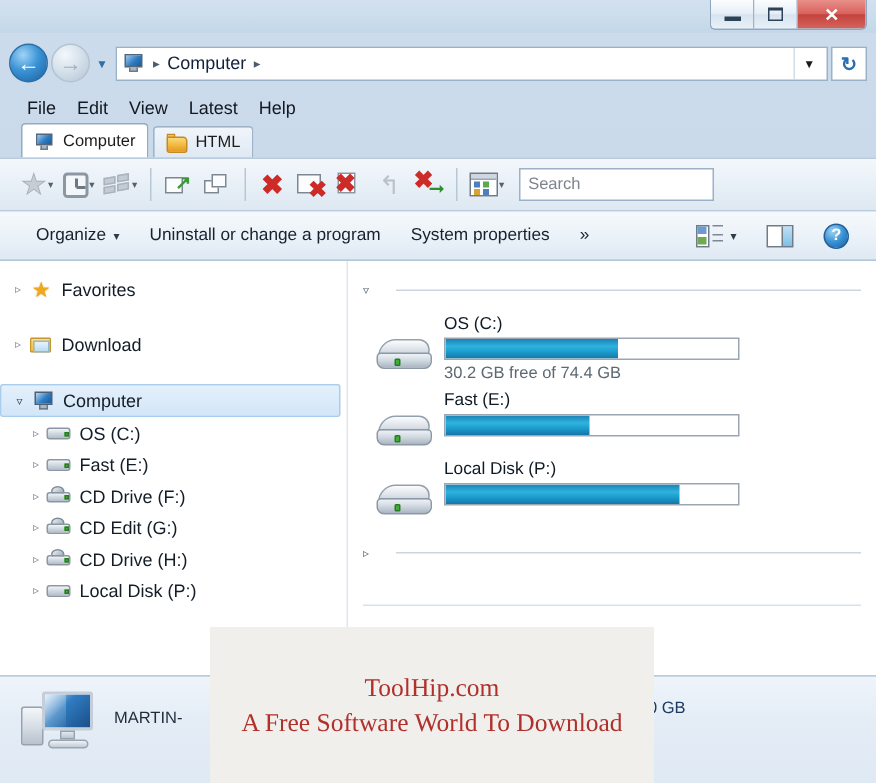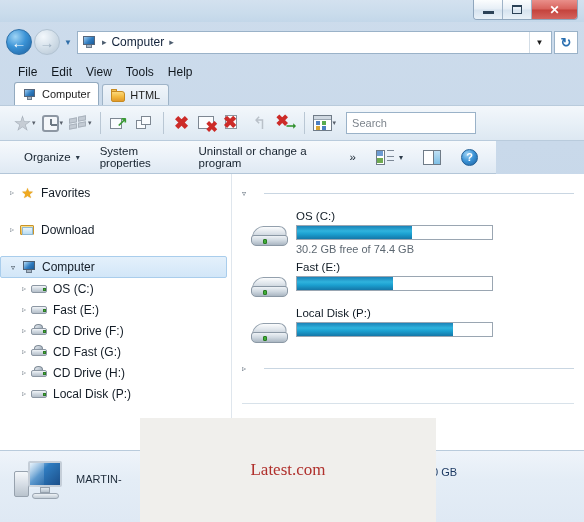--- a/index.html
+++ b/index.html
@@ -251,21 +251,21 @@
 
   .searchbox {
     margin-left: 6px; width: 130px; height: 22px;
     border: 1px solid #9ab2c8; background: #ffffff;
     display: flex; align-items: center; padding: 0 5px;
     font-size: 11px; color: #7d848c;
   }
 
   
   .cmdbar {
-    position: absolute; left: 0; top: 141px; width: 496px; height: 33px;
+    position: absolute; left: 0; top: 141px; width: 584px; height: 33px;
     background: linear-gradient(180deg, #f6f9fc 0%, #eaf1f8 55%, #dfe9f3 100%);
     border-bottom: 1px solid #b3c6d8;
     display: flex; align-items: center; padding: 0 8px 0 14px;
   }
   .cmditem {
     font-size: 11.5px; color: #16222e; padding: 0 10px;
     display: flex; align-items: center; gap: 5px; height: 24px;
   }
   .cmdcaret { font-size: 8px; color: #2d3b49; }
   .cmdspacer { flex: 1; }
@@ -537,21 +537,21 @@
     </div>
     <div class="refreshbtn">
       <span>↻</span>
     </div>
   </div>
 
   <div class="menubar">
     <span class="menuitem">File</span>
     <span class="menuitem">Edit</span>
     <span class="menuitem">View</span>
-    <span class="menuitem">Tools</span>
+    <span class="menuitem">Latest</span>
     <span class="menuitem">Help</span>
   </div>
 
   <div class="tabrow">
     <div class="tab active">
       <span class="tabicon">
         <span class="tab-mon-screen"></span>
           <span class="tab-mon-base"></span>
       </span>
       <span>Computer</span>
@@ -635,24 +635,24 @@
       <span>Search</span>
     </div>
   </div>
 
   <div class="cmdbar">
     <div class="cmditem">
       <span>Organize</span>
       <span class="cmdcaret">▾</span>
     </div>
     <div class="cmditem">
+      <span>Uninstall or change a program</span>
+    </div>
+    <div class="cmditem">
       <span>System properties</span>
-    </div>
-    <div class="cmditem">
-      <span>Uninstall or change a program</span>
     </div>
     <div class="cmditem">
       <span>»</span>
     </div>
     <div class="cmdspacer"></div>
     <div class="cmditem">
       <span class="ico-layout">
         <span class="lbox"></span>
           <span class="l1"></span>
           <span class="l2"></span>
@@ -751,21 +751,21 @@
 
         <div class="navrow indent">
           <span class="tri">▹</span>
           <span class="navicon">
             <span class="ico-cd">
                 <span class="disc"></span>
                 <span class="body2"></span>
                 <span class="led"></span>
               </span>
           </span>
-          <span class="navlabel">CD Fast (G:)</span>
+          <span class="navlabel">CD Edit (G:)</span>
         </div>
 
         <div class="navrow indent">
           <span class="tri">▹</span>
           <span class="navicon">
             <span class="ico-cd">
                 <span class="disc"></span>
                 <span class="body2"></span>
                 <span class="led"></span>
               </span>
@@ -860,16 +860,17 @@
           <span class="scr"></span>
           <span class="neck"></span>
           <span class="foot"></span>
       </div>
     </div>
     <div class="status-text">MARTIN-</div>
   </div>
   <div class="status-right">0 GB</div>
 
   <div class="watermark">
-    <div class="wm1">Latest.com</div>
+    <div class="wm1">ToolHip.com</div>
+    <div class="wm2">A Free Software World To Download</div>
   </div>
 
 </div>
 
 </body></html>

